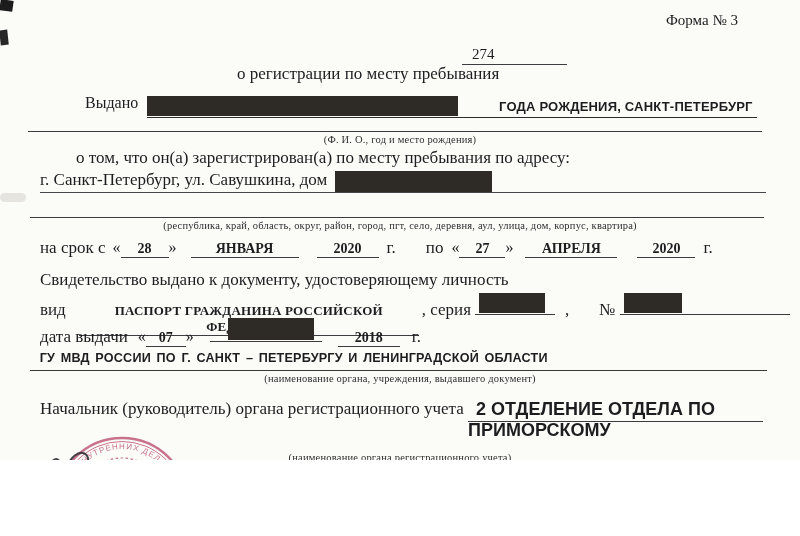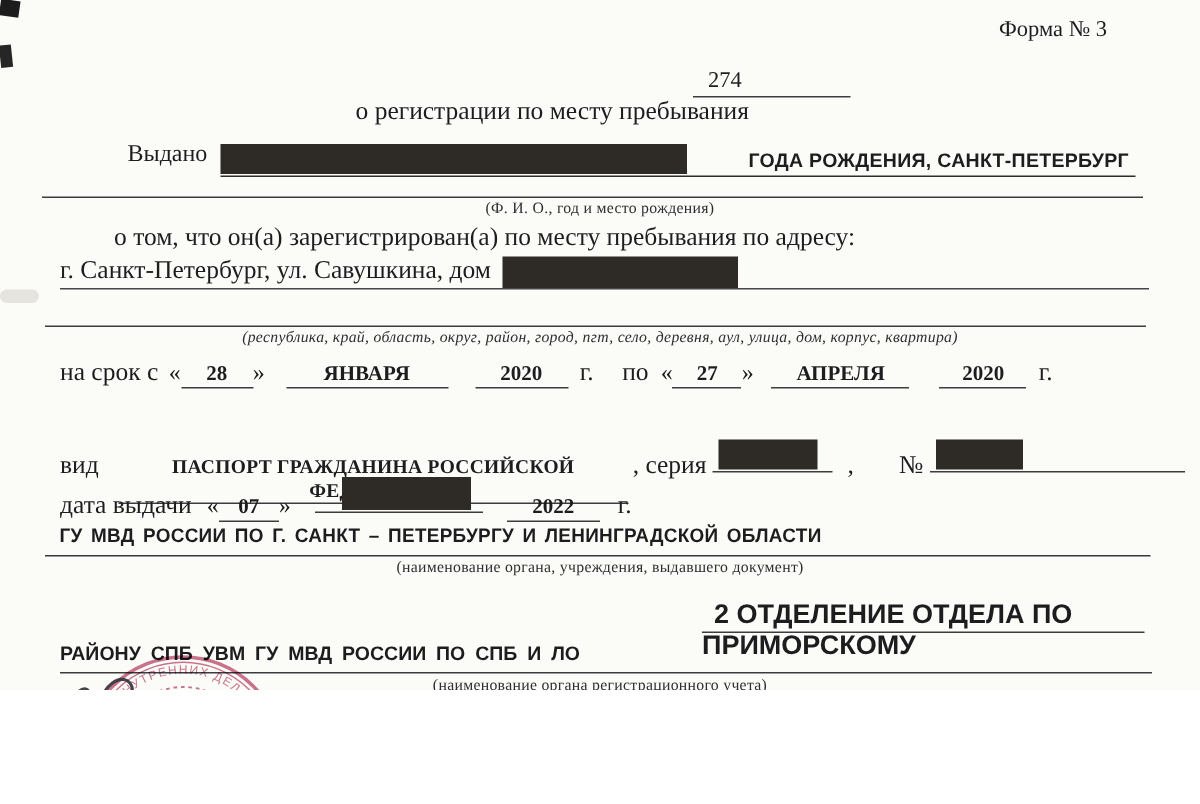--- a/index.html
+++ b/index.html
@@ -44,39 +44,40 @@
   </div>
   <div class="abs ruleline" style="left:28px;top:131px;width:734px;"></div>
   <div class="abs caption" style="left:0;top:134px;width:800px;text-align:center;">(Ф. И. О., год и место рождения)</div>
 
   <div class="abs" style="left:40px;top:148px;font-size:17px;margin-left:36px;">о том, что он(а) зарегистрирован(а) по месту пребывания по адресу:</div>
 
   <div class="abs" style="left:40px;top:170px;font-size:17px;">г. Санкт-Петербург, ул. Савушкина, дом</div>
   <div class="redact abs" style="left:335px;top:171px;width:157px;height:21px;"></div>
   <div class="abs thinline" style="left:40px;top:192px;width:726px;"></div>
   <div class="abs ruleline" style="left:30px;top:217px;width:734px;"></div>
-  <div class="abs caption" style="left:0;top:220px;width:800px;text-align:center;font-style:italic;">(республика, край, область, округ, район, город, пгт, село, деревня, аул, улица, дом, корпус, квартира)</div>
+  <div class="abs caption" style="left:0;top:220px;width:800px;text-align:center;">(республика, край, область, округ, район, город, пгт, село, деревня, аул, улица, дом, корпус, квартира)</div>
 
   <div class="abs flexrow" style="left:40px;top:238px;font-size:17px;">
     <span>на срок с</span>
     <span class="q" style="margin-left:7px;">«</span>
     <span class="cell" style="width:48px;">28</span>
     <span class="q" style="margin-right:14px;">»</span>
     <span class="cell" style="width:108px;">ЯНВАРЯ</span>
     <span class="cell" style="width:62px;margin-left:18px;">2020</span>
     <span style="margin-left:8px;">г.</span>
-    <span style="margin-left:19px;">по</span>
+    <span style="margin-left:30px;">по</span>
     <span class="q" style="margin-left:8px;">«</span>
     <span class="cell" style="width:46px;">27</span>
     <span class="q" style="margin-right:12px;">»</span>
     <span class="cell" style="width:92px;">АПРЕЛЯ</span>
     <span class="cell" style="width:58px;margin-left:20px;">2020</span>
     <span style="margin-left:8px;">г.</span>
   </div>
 
+  <div class="abs" style="left:40px;top:270px;font-size:17px;">Свидетельство выдано к документу, удостоверяющему личность</div>
 
   <div class="abs flexrow" style="left:40px;top:294px;font-size:17px;">
     <span>вид</span>
     <span class="cell typed" style="width:340px;margin-left:13px;font-size:13px;letter-spacing:0.2px;">ПАСПОРТ ГРАЖДАНИНА РОССИЙСКОЙ ФЕДЕРАЦИИ</span>
     <span style="margin-left:3px;">, серия</span>
     <span class="cell" style="width:80px;margin-left:4px;position:relative;height:20px;">
       <span class="redact abs" style="left:4px;top:-1px;width:66px;height:20px;"></span>
     </span>
     <span style="margin-left:10px;">,</span>
     <span style="margin-left:30px;">№</span>
@@ -86,34 +87,32 @@
   </div>
 
   <div class="abs flexrow" style="left:40px;top:321px;font-size:17px;">
     <span>дата выдачи</span>
     <span class="q" style="margin-left:10px;">«</span>
     <span class="cell" style="width:40px;">07</span>
     <span class="q" style="margin-right:16px;">»</span>
     <span class="cell" style="width:112px;position:relative;height:20px;">
       <span class="redact abs" style="left:18px;top:-3px;width:86px;height:22px;"></span>
     </span>
-    <span class="cell" style="width:62px;margin-left:16px;">2022</span>
+    <span class="cell" style="width:62px;margin-left:16px;">2018</span>
     <span style="margin-left:12px;">г.</span>
   </div>
 
   <div class="abs" style="left:30px;top:348px;width:737px;height:22px;border-bottom:1.5px solid #38383a;">
     <span class="typed" style="font-size:13px;padding-left:10px;letter-spacing:0.2px;word-spacing:2px;display:inline-block;transform:scaleX(0.97);transform-origin:left;">ГУ МВД РОССИИ ПО Г. САНКТ – ПЕТЕРБУРГУ И ЛЕНИНГРАДСКОЙ ОБЛАСТИ</span>
   </div>
   <div class="abs caption" style="left:0;top:373px;width:800px;text-align:center;">(наименование органа, учреждения, выдавшего документ)</div>
 
+  <div class="abs" style="left:40px;top:399px;font-size:17px;">Начальник (руководитель) органа регистрационного учета</div>
   <div class="abs" style="left:468px;top:399px;width:295px;height:22px;border-bottom:1px solid #3c3c40;">
     <span class="typed" style="font-size:18px;padding-left:8px;">2 ОТДЕЛЕНИЕ ОТДЕЛА  ПО ПРИМОРСКОМУ</span>
-  </div>
-  <div class="abs" style="left:40px;top:427px;width:728px;height:21px;border-bottom:1px solid #3c3c40;">
-    <span class="typed" style="font-size:13px;word-spacing:3px;">РАЙОНУ СПБ УВМ ГУ МВД РОССИИ ПО СПБ И ЛО</span>
   </div>
   <div class="abs caption" style="left:0;top:452px;width:800px;text-align:center;">(наименование органа регистрационного учета)</div>
 
   <svg class="abs" style="left:47px;top:429px;mix-blend-mode:multiply;opacity:0.85;" width="150" height="150" viewBox="0 0 150 150">
     <g stroke="#c25d7b" fill="none">
       <circle cx="75" cy="75" r="66" stroke-width="2.4"></circle>
       <circle cx="75" cy="75" r="62.5" stroke-width="1"></circle>
       <circle cx="75" cy="75" r="46" stroke-width="1.2" stroke-dasharray="2.5,2.5"></circle>
     </g>
     <defs>

